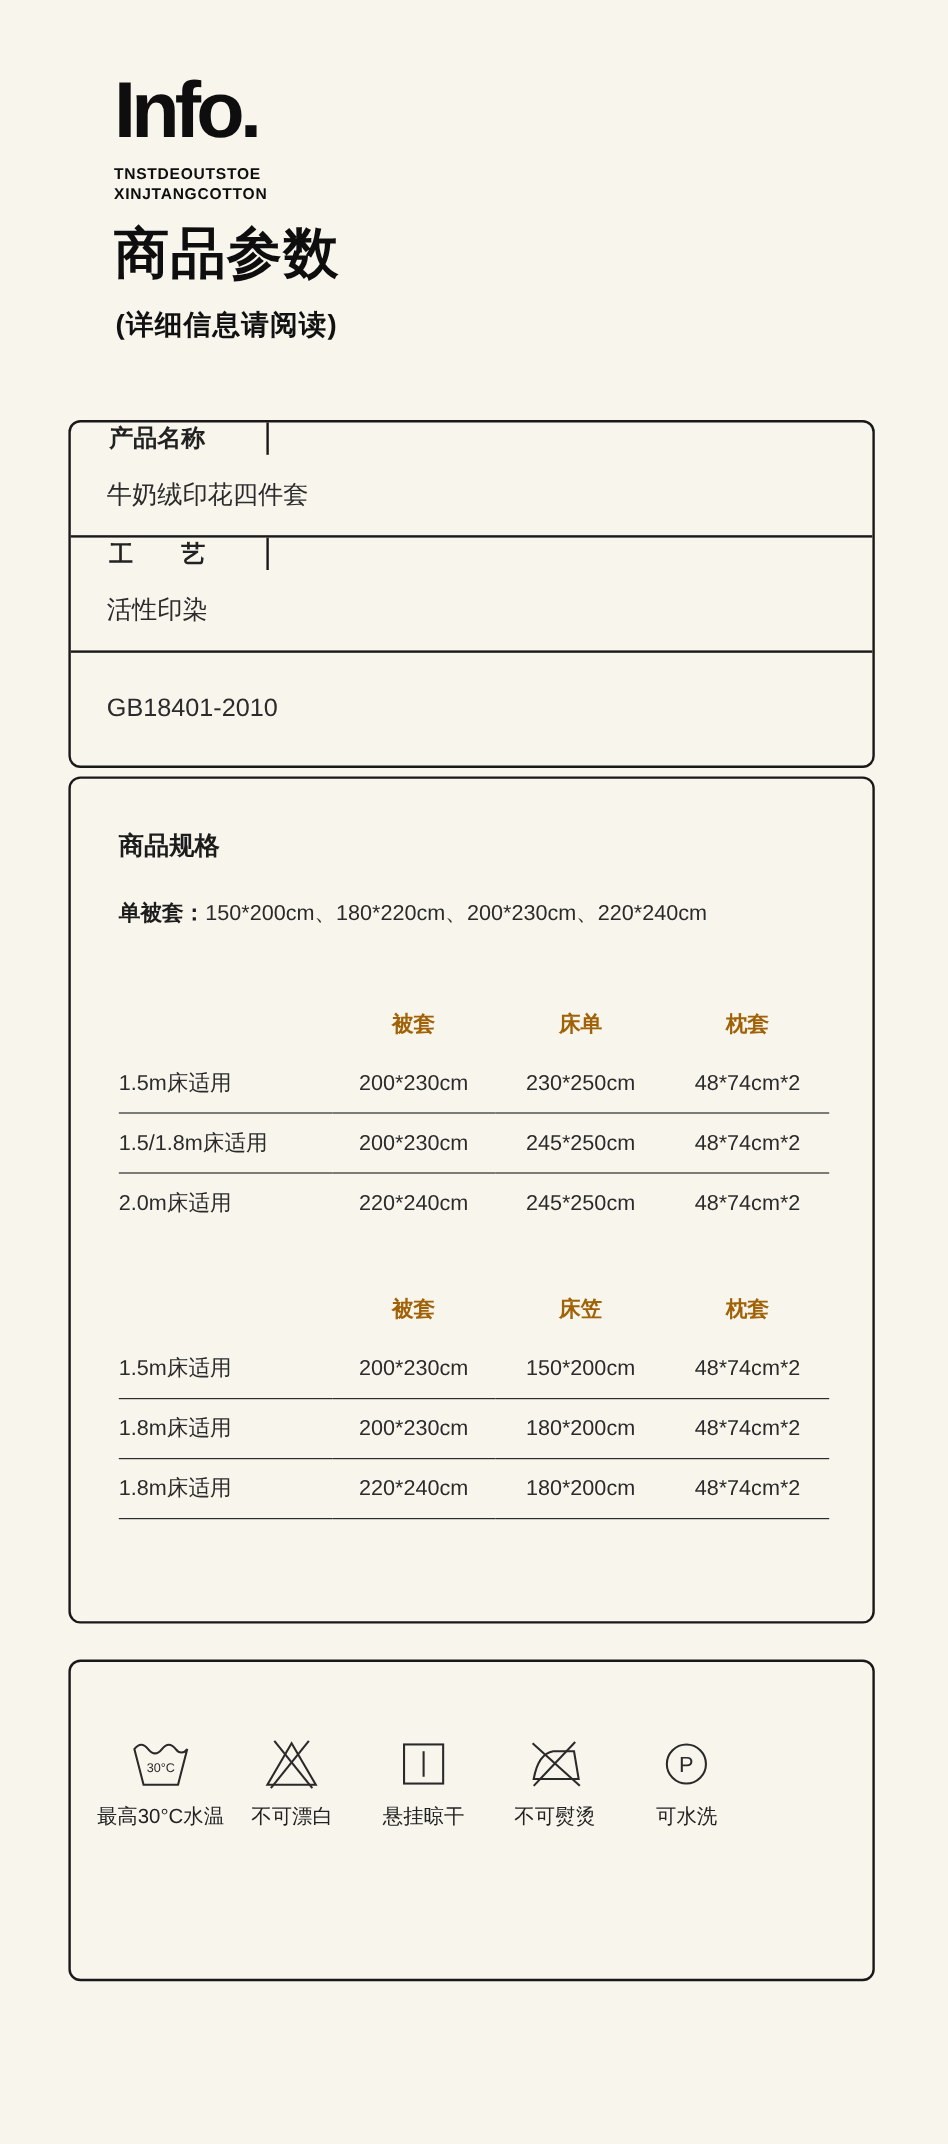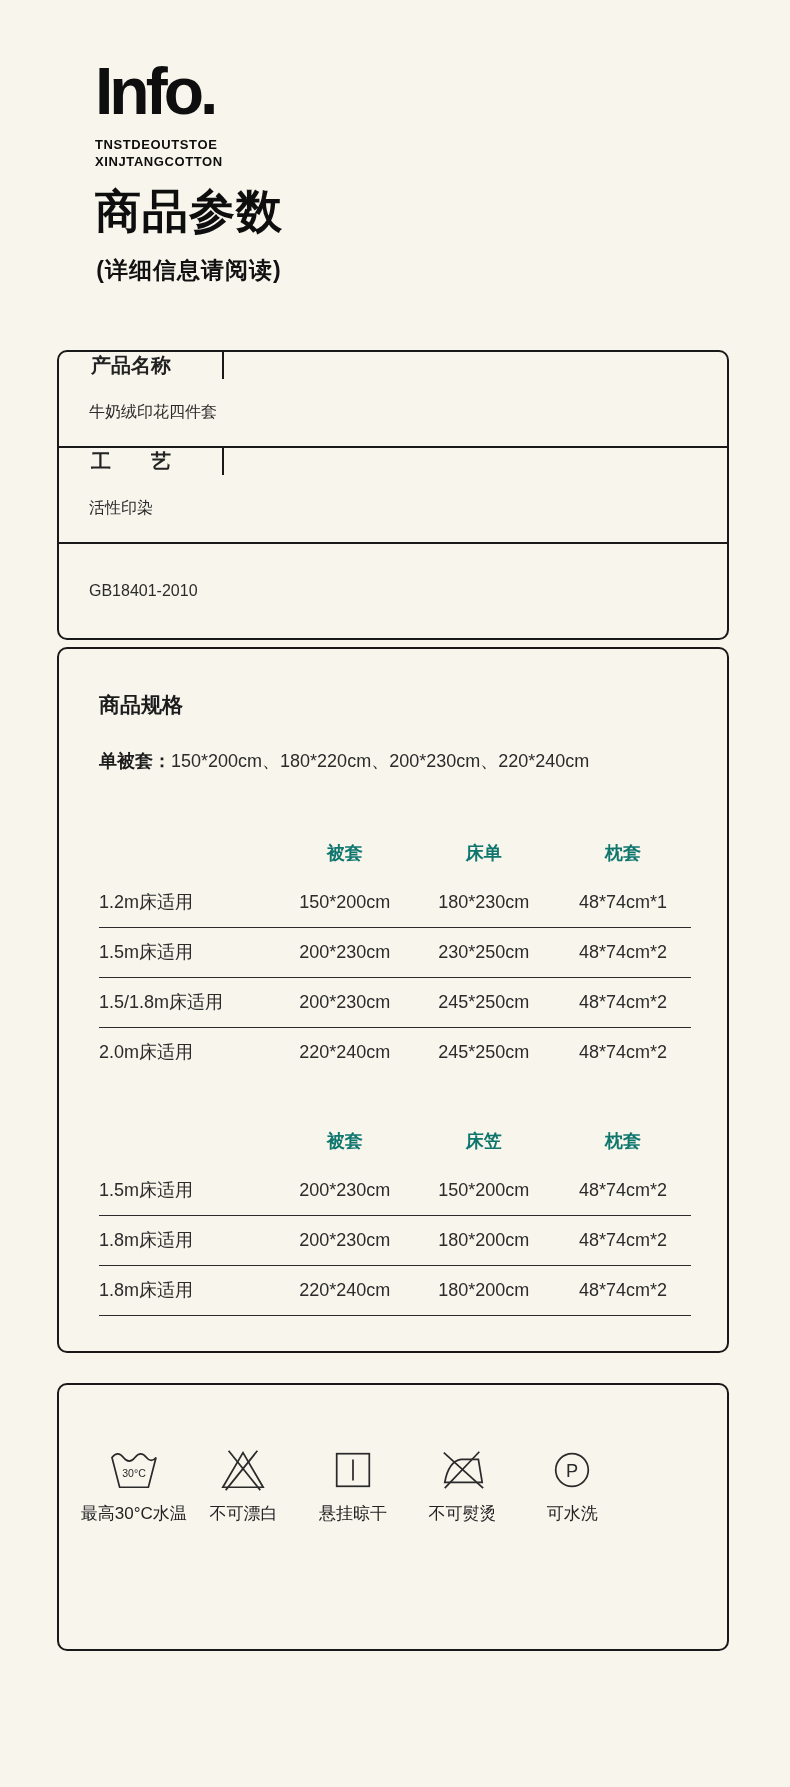--- a/index.html
+++ b/index.html
@@ -24,33 +24,33 @@
           border:2.5px solid #191919; border-radius:10px; background:#f7f5ec; }
 
   
   .params-card { margin-top:64px; }
   .param-row { display:flex; height:94px; border-bottom:2px solid #191919;flex-direction:column; }
   .param-row:last-child { border-bottom:none; }
   .param-label { box-sizing:border-box; width:165px; border-right:2px solid #191919;
                  display:flex; align-items:center; padding-left:32px;
                  font-size:20px; font-weight:700; color:#222; white-space:pre; }
   .param-value { flex:1; display:flex; align-items:center; padding-left:30px;
-                 font-size:16px; color:#2b2b2b; }
+                 font-size:21px; color:#2b2b2b; }
 
   
   .specs-card { margin-top:7px; height:706px; padding:42px 40px 0 40px; }
   .specs-title { font-size:21px; font-weight:800; color:#1c1c1c; }
   .duvet-line { margin-top:30px; font-size:18px; color:#2b2b2b; }
   .duvet-line .lbl { font-weight:700; color:#1c1c1c; }
   .size-table { width:592px; margin:0 auto; border-collapse:collapse; table-layout:fixed; }
   .t1 { margin-top:56px; }
   .t2 { margin-top:40px; }
   .size-table td { height:49px; font-size:18px; color:#2b2b2b; text-align:center; padding:0; }
   .size-table td:first-child { text-align:left; }
-  .size-table tr.head td { font-weight:700; color:#0f766e; }
+  .size-table tr.head td { font-weight:700; color:#a16207; }
   .size-table tr.rule td { border-bottom:1.5px solid #2c2c2c; }
 
   
   .care-card { margin-top:30px; height:268px; display:flex; align-items:flex-start;
                padding:56px 100px 10px 20px; }
   .care-item { flex:1; display:flex; flex-direction:column; align-items:center; }
   .care-icon { height:52px; display:flex; align-items:flex-end; justify-content:center; }
   .care-icon svg { display:block; }
   .care-label { margin-top:9px; font-size:17px; color:#222; white-space:nowrap; }
 </style>
@@ -101,26 +101,20 @@
           <col style="width:23%">
         </colgroup>
       <tbody>
           <tr class="head">
         <td></td>
         <td>被套</td>
         <td>床单</td>
         <td>枕套</td>
       </tr>
       <tr class="rule">
-        <td>1.2m床适用</td>
-        <td>150*200cm</td>
-        <td>180*230cm</td>
-        <td>48*74cm*1</td>
-      </tr>
-      <tr class="rule">
         <td>1.5m床适用</td>
         <td>200*230cm</td>
         <td>230*250cm</td>
         <td>48*74cm*2</td>
       </tr>
       <tr class="rule">
         <td>1.5/1.8m床适用</td>
         <td>200*230cm</td>
         <td>245*250cm</td>
         <td>48*74cm*2</td>

